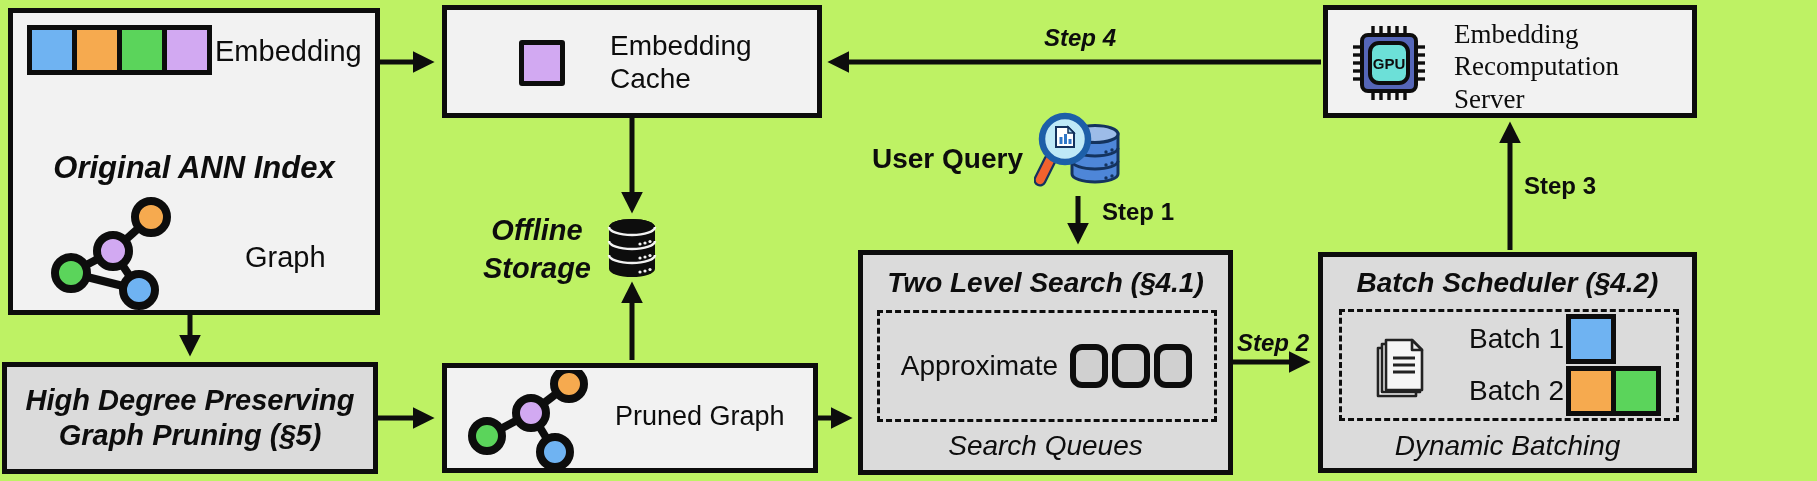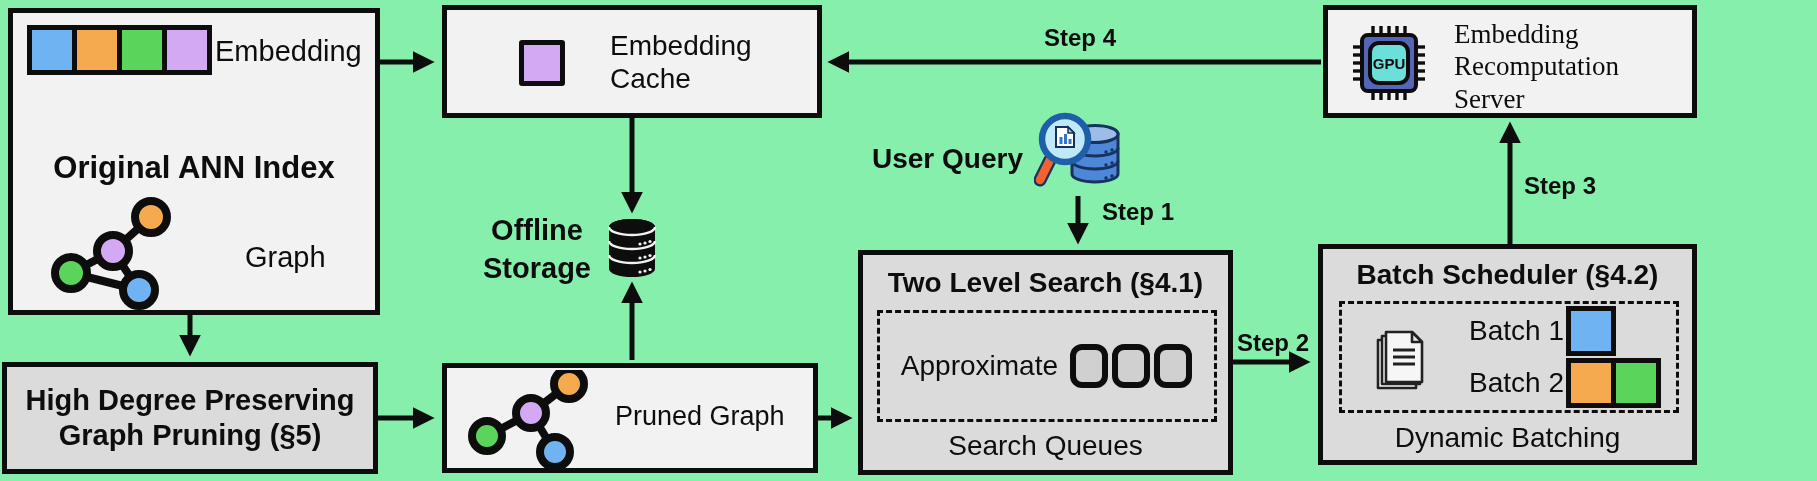--- a/index.html
+++ b/index.html
@@ -1,26 +1,26 @@
 <!DOCTYPE html>
 <html style="--blue: #6FB3F2; --orange: #F6AA4F; --green: #5BD45B; --purple: #D2A9F2; --box-light: #F2F2F2; --box-gray: #DBDBDB; --slot-fill: #D0D0D0; --gpu-chip-body: #5566B8; --gpu-chip-core: #6CE0D8; --query-db-body: #4E86D8; --query-db-top: #9DBCE8; --query-lens: #BFE9F7; --query-handle: #F2622E; --query-rim: #1D5FA8;"><head>
 <meta charset="utf-8">
 <style>
   * { margin:0; padding:0; box-sizing:border-box; }
   html,body { background:#ffffff; }
   #canvas {
-    position:relative; width:1817px; height:481px; background:#86efac;
+    position:relative; width:1817px; height:481px; background:#bef264;
     font-family:"Liberation Sans", sans-serif; color:#0d0d0d; overflow:hidden;
   }
   .box { position:absolute; border:5px solid #0d0d0d; }
   .bg-light { background:var(--box-light); }
   .bg-gray  { background:var(--box-gray); }
   .bold { font-weight:bold; }
   .abs { position:absolute; }
-  .ctr { text-align:center; }
+  .ctr { text-align:center;font-style:italic; }
 
   
   #arrows { position:absolute; left:0; top:0; width:1817px; height:481px; pointer-events:none; }
 
   
   .chip-strip { display:inline-flex; background:#0d0d0d; padding:5px; gap:5px; }
   .chip-strip .chip { width:40px; height:40px; display:block; }
   .slots { display:flex; gap:4px; }
   .slot { width:38px; height:44px; border:6px solid #0d0d0d; border-radius:12px; background:var(--slot-fill); }
 
@@ -180,21 +180,21 @@
         <span class="slots">
             <span class="slot"></span>
             <span class="slot"></span>
             <span class="slot"></span>
           </span>
       </div>
     </div>
     <div class="abs ctr caption28" style="left:0; bottom:8px; width:100%;">Search Queues</div>
   </div>
 
-  <div class="box bg-gray" style="left:1318px; top:244px; width:379px; height:221px;">
+  <div class="box bg-gray" style="left:1318px; top:252px; width:379px; height:221px;">
     <div class="abs ctr title28" style="left:0; top:10px; width:100%;">Batch Scheduler (§4.2)</div>
     <div class="panel-dashed" style="left:16px; top:52px; width:340px; height:112px;">
       <svg class="abs" style="left:30px; top:22px;" width="58" height="68" viewBox="0 0 58 68">
         <g fill="#f6f6f6" stroke="#222" stroke-width="2.6" stroke-linejoin="round">
           <path d="M6,14 h30 l8,8 v40 h-38 z"></path>
           <path d="M10,10 h30 l8,8 v40 h-38 z"></path>
           <path d="M14,6 h26 l10,10 v40 h-36 z"></path>
           <path d="M40,6 l10,10 h-10 z" fill="#eaeaea"></path>
         </g>
         <g stroke="#222" stroke-width="3">

